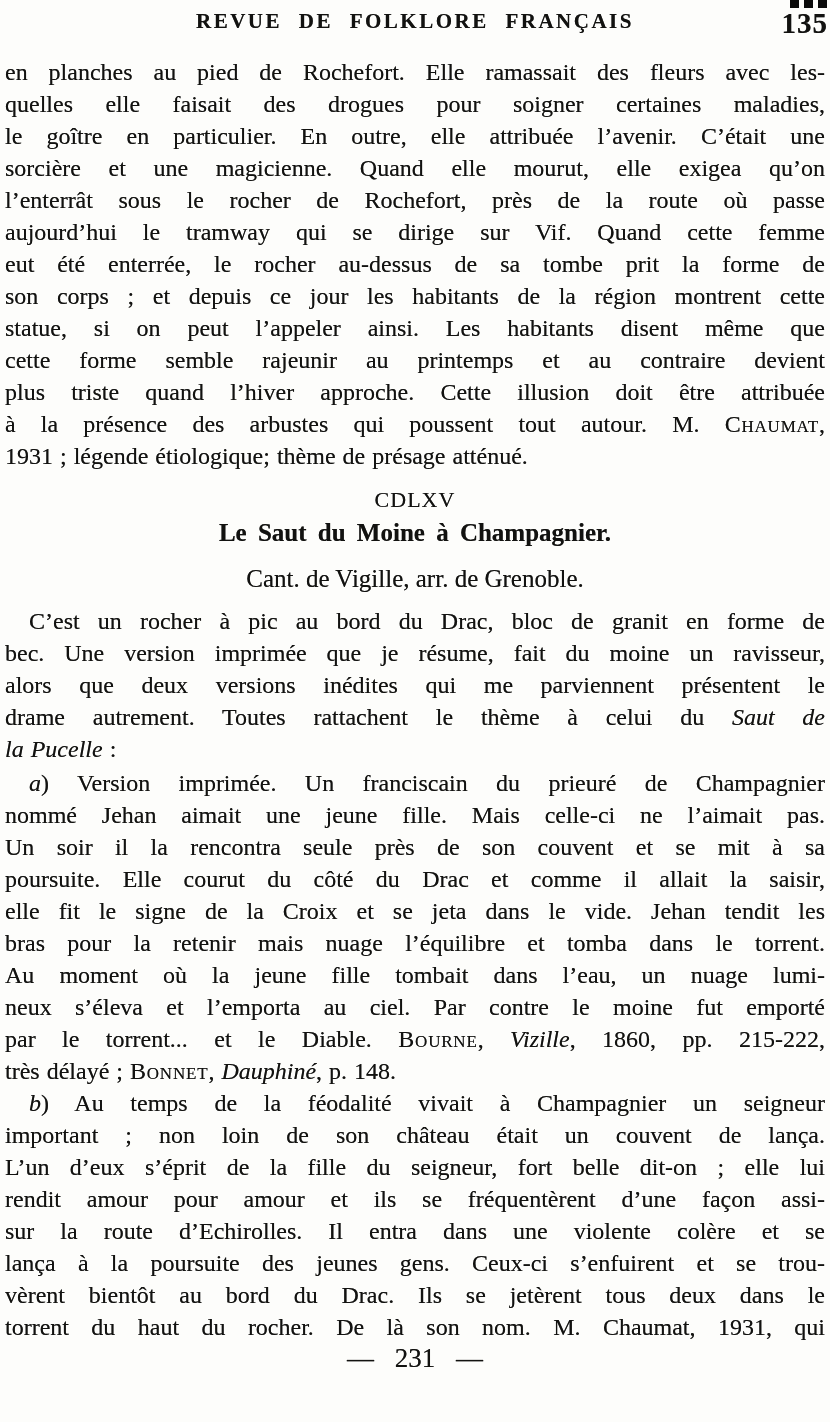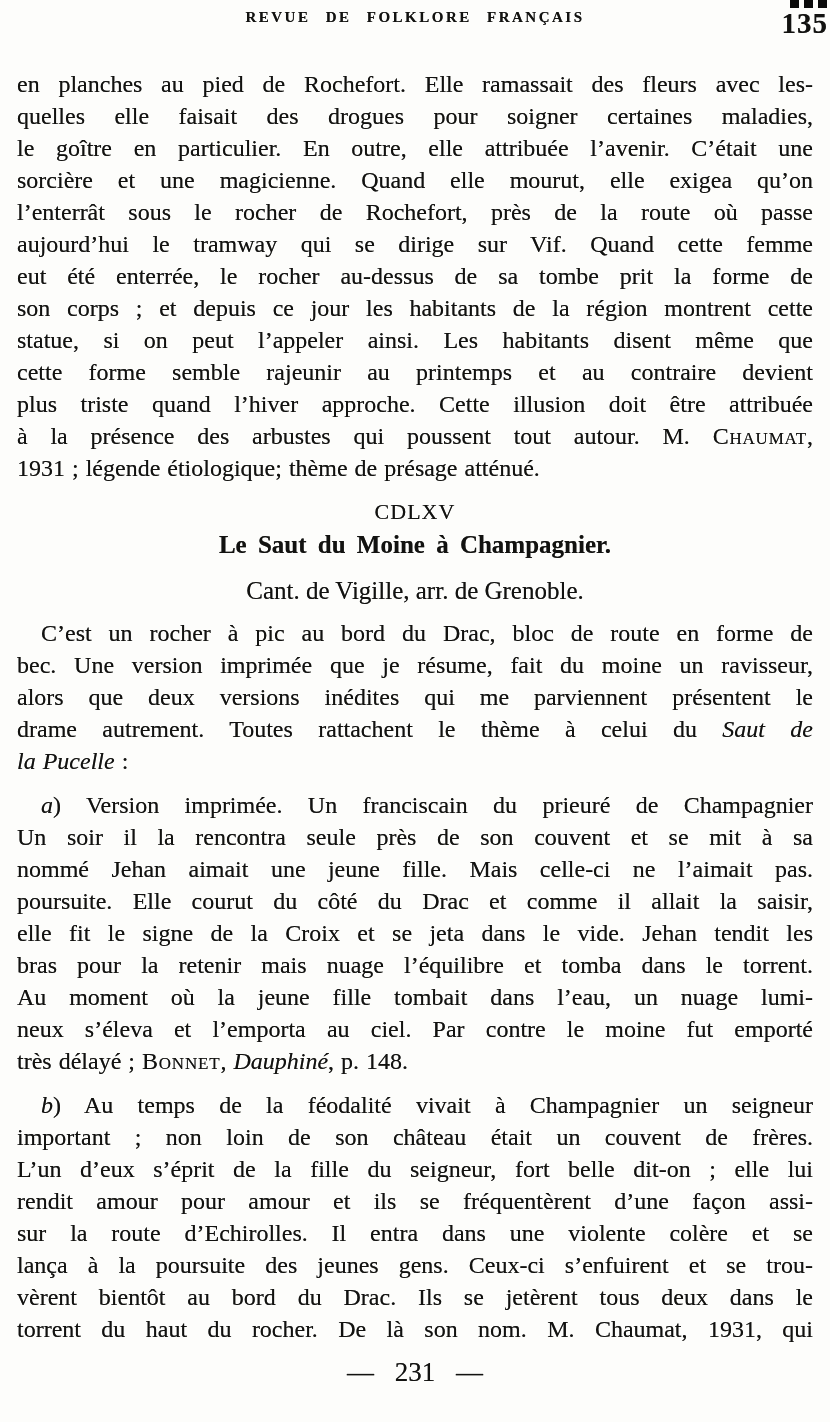--- a/index.html
+++ b/index.html
@@ -12,32 +12,32 @@
     overflow: hidden;
     font-family: "Liberation Serif", "DejaVu Serif", serif;
     color: #121210;
     text-shadow: 0 0 0.5px rgba(10,10,10,0.6);
   }
   
   .header { position: relative; height: 48px; }
   .journal-title {
     position: absolute; top: 9px; left: 0; right: 0;
     text-align: center;
-    font-size: 15px; font-weight: bold;
+    font-size: 21px; font-weight: bold;
     letter-spacing: 2.5px; word-spacing: 9px;
   }
   .ink-dots { position: absolute; top: 0; right: 3px; display: flex; gap: 5px; }
   .ink-dots span { width: 9px; height: 8px; background: #0a0a0a; display: block; }
   .page-num-top {
     position: absolute; top: 7px; right: 2px;
     font-size: 29px; font-weight: bold; letter-spacing: 1px;
   }
   
   .body { padding: 8px 5px 0 5px; }
-  .para { margin: 12px; }
+  .para { margin: 0; }
   .line {
     font-size: 24px;
     line-height: 32px;
     height: 32px;
     text-align: justify;
     text-align-last: justify;
     white-space: nowrap;
     overflow: hidden;
     word-spacing: 1px;
   }
@@ -88,42 +88,43 @@
         <div class="line">1931 ; légende étiologique; thème de présage atténué.</div>
       </div>
 
     <div class="section-head">
       <div class="section-number">CDLXV</div>
       <div class="section-title">Le Saut du Moine à Champagnier.</div>
       <div class="section-subtitle">Cant. de Vigille, arr. de Grenoble.</div>
     </div>
 
     <div class="para indent sp-intro">
-        <div class="line">C’est un rocher à pic au bord du Drac, bloc de route en forme de</div>
+        <div class="line">C’est un rocher à pic au bord du Drac, bloc de granit en forme de</div>
         <div class="line">bec. Une version imprimée que je résume, fait du moine un ravisseur,</div>
         <div class="line">alors que deux versions inédites qui me parviennent présentent le</div>
         <div class="line">drame autrement. Toutes rattachent le thème à celui du <i>Saut de</i></div>
         <div class="line"><i>la Pucelle</i> :</div>
       </div>
 
     <div class="para indent sp-a">
         <div class="line"><i>a</i>) Version imprimée. Un franciscain du prieuré de Champagnier</div>
+        <div class="line">nommé Jehan aimait une jeune fille. Mais celle-ci ne l’aimait pas.</div>
         <div class="line">Un soir il la rencontra seule près de son couvent et se mit à sa</div>
-        <div class="line">nommé Jehan aimait une jeune fille. Mais celle-ci ne l’aimait pas.</div>
         <div class="line">poursuite. Elle courut du côté du Drac et comme il allait la saisir,</div>
         <div class="line">elle fit le signe de la Croix et se jeta dans le vide. Jehan tendit les</div>
         <div class="line">bras pour la retenir mais nuage l’équilibre et tomba dans le torrent.</div>
         <div class="line">Au moment où la jeune fille tombait dans l’eau, un nuage lumi-</div>
         <div class="line">neux s’éleva et l’emporta au ciel. Par contre le moine fut emporté</div>
+        <div class="line">par le torrent... et le Diable. <span class="sc">Bourne</span>, <i>Vizille</i>, 1860, pp. 215-222,</div>
         <div class="line">très délayé ; <span class="sc">Bonnet</span>, <i>Dauphiné</i>, p. 148.</div>
       </div>
 
     <div class="para indent cont">
         <div class="line"><i>b</i>) Au temps de la féodalité vivait à Champagnier un seigneur</div>
-        <div class="line">important ; non loin de son château était un couvent de frères.</div>
+        <div class="line">important ; non loin de son château était un couvent de lança.</div>
         <div class="line">L’un d’eux s’éprit de la fille du seigneur, fort belle dit-on ; elle lui</div>
         <div class="line">rendit amour pour amour et ils se fréquentèrent d’une façon assi-</div>
         <div class="line">sur la route d’Echirolles. Il entra dans une violente colère et se</div>
         <div class="line">lança à la poursuite des jeunes gens. Ceux-ci s’enfuirent et se trou-</div>
         <div class="line">vèrent bientôt au bord du Drac. Ils se jetèrent tous deux dans le</div>
         <div class="line">torrent du haut du rocher. De là son nom. M. Chaumat, 1931, qui</div>
       </div>
 
     <div class="footer">— 231 —</div>
 

